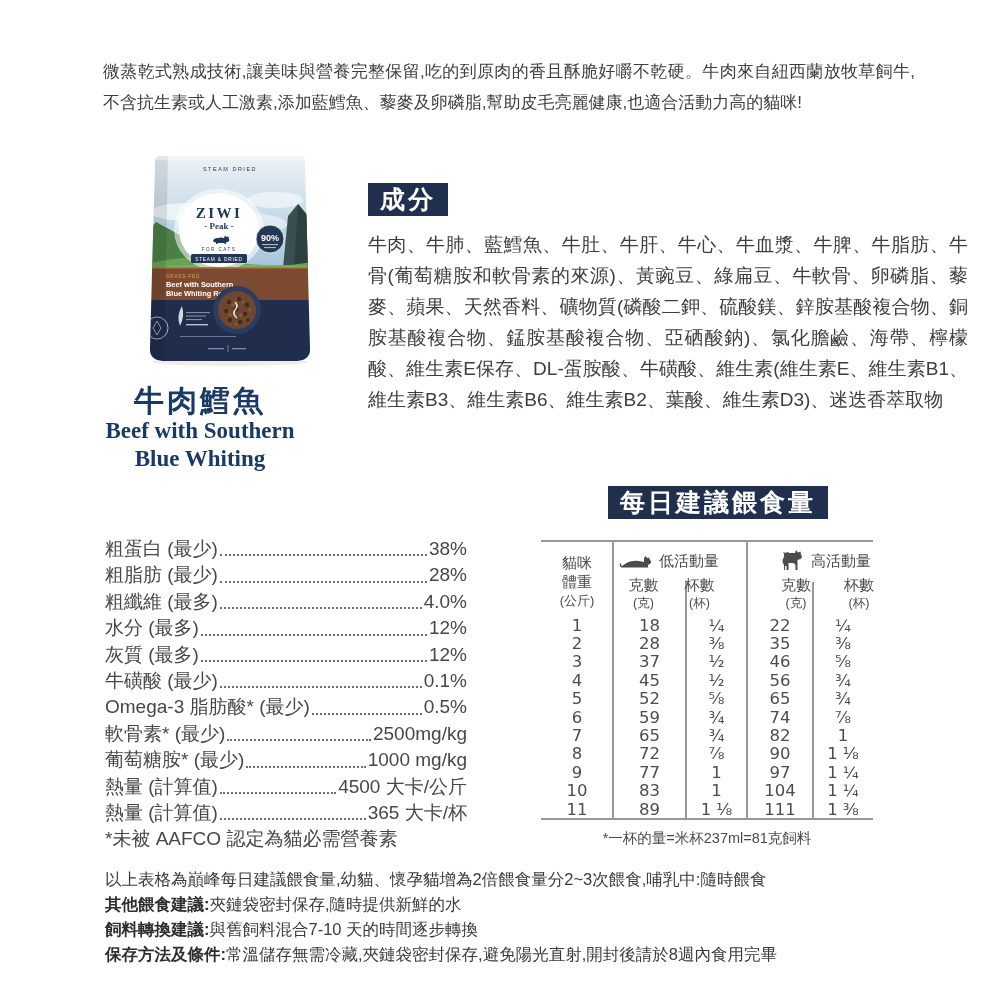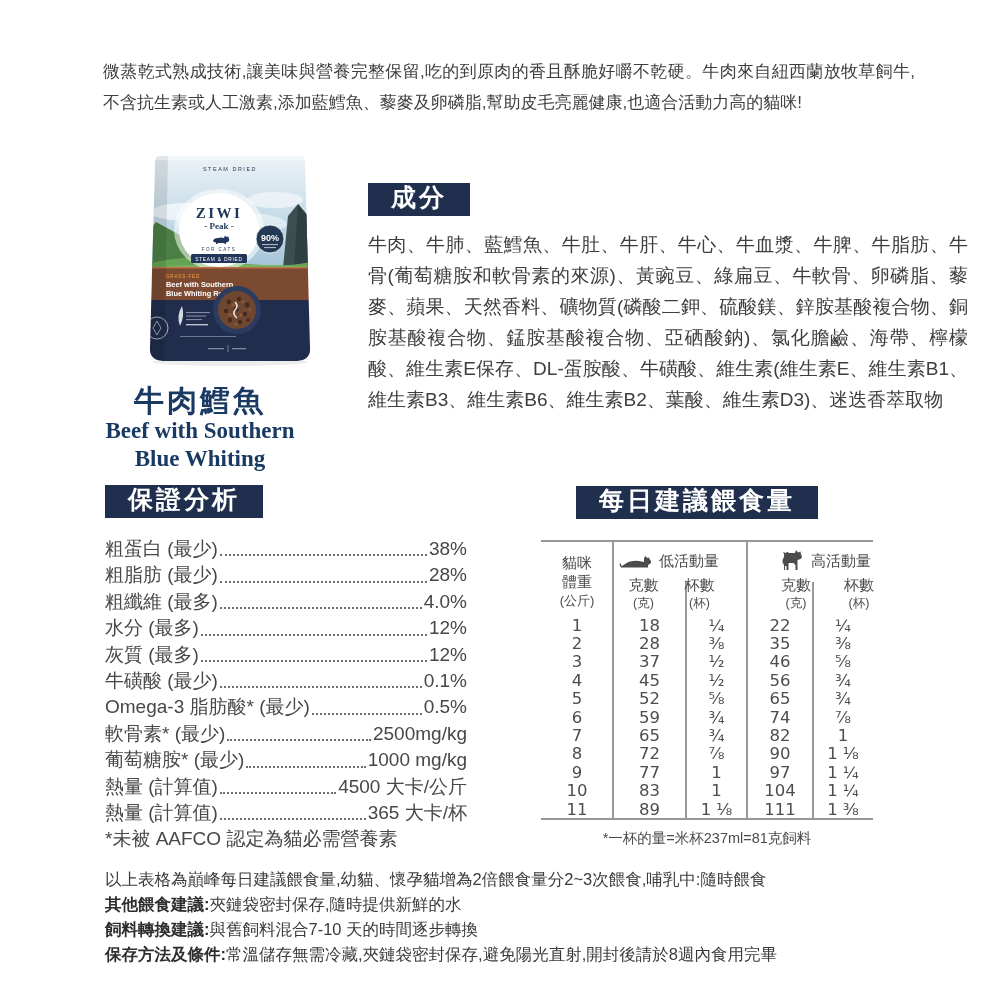--- a/index.html
+++ b/index.html
@@ -16,25 +16,25 @@
   
   .pname{position:absolute;left:80px;top:381px;width:240px;text-align:center;
          font-family:"Liberation Serif","DejaVu Serif",serif;font-weight:bold;
          font-size:30px;letter-spacing:3px;color:#1a3a63;}
   .pname-en{position:absolute;left:55px;top:417px;width:290px;text-align:center;
          font-family:"Liberation Serif","DejaVu Serif",serif;font-weight:bold;
          font-size:23px;line-height:28px;color:#1a3a63;}
 
   
   .shead{position:absolute;background:#1f2f4d;color:#ffffff;
-         font-family:Liberation Mono, monospace;font-weight:bold;
-         font-size:25px;line-height:33px;padding:0 23px;letter-spacing:3px;white-space:nowrap;}
+         font-family:Liberation Sans, sans-serif;font-weight:bold;
+         font-size:25px;line-height:33px;padding:0 12px;letter-spacing:3px;white-space:nowrap;}
   #ing-head{left:368px;top:183px;}
   #ana-head{left:105px;top:485px;}
-  #feed-head{left:576px;top:486px;}
+  #feed-head{left:608px;top:486px;}
 
   
   .ingredients{position:absolute;left:368px;top:229px;width:600px;margin:0;
          font-size:19px;line-height:31px;color:#3e3e3e;text-align:justify;}
 
   
   .ana{position:absolute;left:105px;top:536px;width:362px;}
   .ana-item{display:flex;height:26.4px;font-size:19px;color:#474747;}
   .ana-label,.ana-value{line-height:26.4px;white-space:nowrap;}
   .ana-dots{flex:1;align-self:flex-end;border-bottom:2px dotted #6e6e6e;margin:0 2px 6px 2px;}
@@ -178,21 +178,20 @@
 
   <div class="pname">牛肉鱈魚</div>
   <div class="pname-en">
     <span>Beef with Southern</span><br>
     <span>Blue Whiting</span>
   </div>
 
   <div class="shead" id="ing-head">成分</div>
   <p class="ingredients">牛肉、牛肺、藍鱈魚、牛肚、牛肝、牛心、牛血漿、牛脾、牛脂肪、牛骨(葡萄糖胺和軟骨素的來源)、黃豌豆、綠扁豆、牛軟骨、卵磷脂、藜麥、蘋果、天然香料、礦物質(磷酸二鉀、硫酸鎂、鋅胺基酸複合物、銅胺基酸複合物、錳胺基酸複合物、亞硒酸鈉)、氯化膽鹼、海帶、檸檬酸、維生素E保存、DL-蛋胺酸、牛磺酸、維生素(維生素E、維生素B1、維生素B3、維生素B6、維生素B2、葉酸、維生素D3)、迷迭香萃取物</p>
 
-  <div class="shead" id="ana-head">保證分析</div>
   <div class="ana">
 
   <div class="ana-item">
         <span class="ana-label">粗蛋白 (最少)</span>
         <span class="ana-dots"></span>
         <span class="ana-value">38%</span>
       </div>
       <div class="ana-item">
         <span class="ana-label">粗脂肪 (最少)</span>
         <span class="ana-dots"></span>

